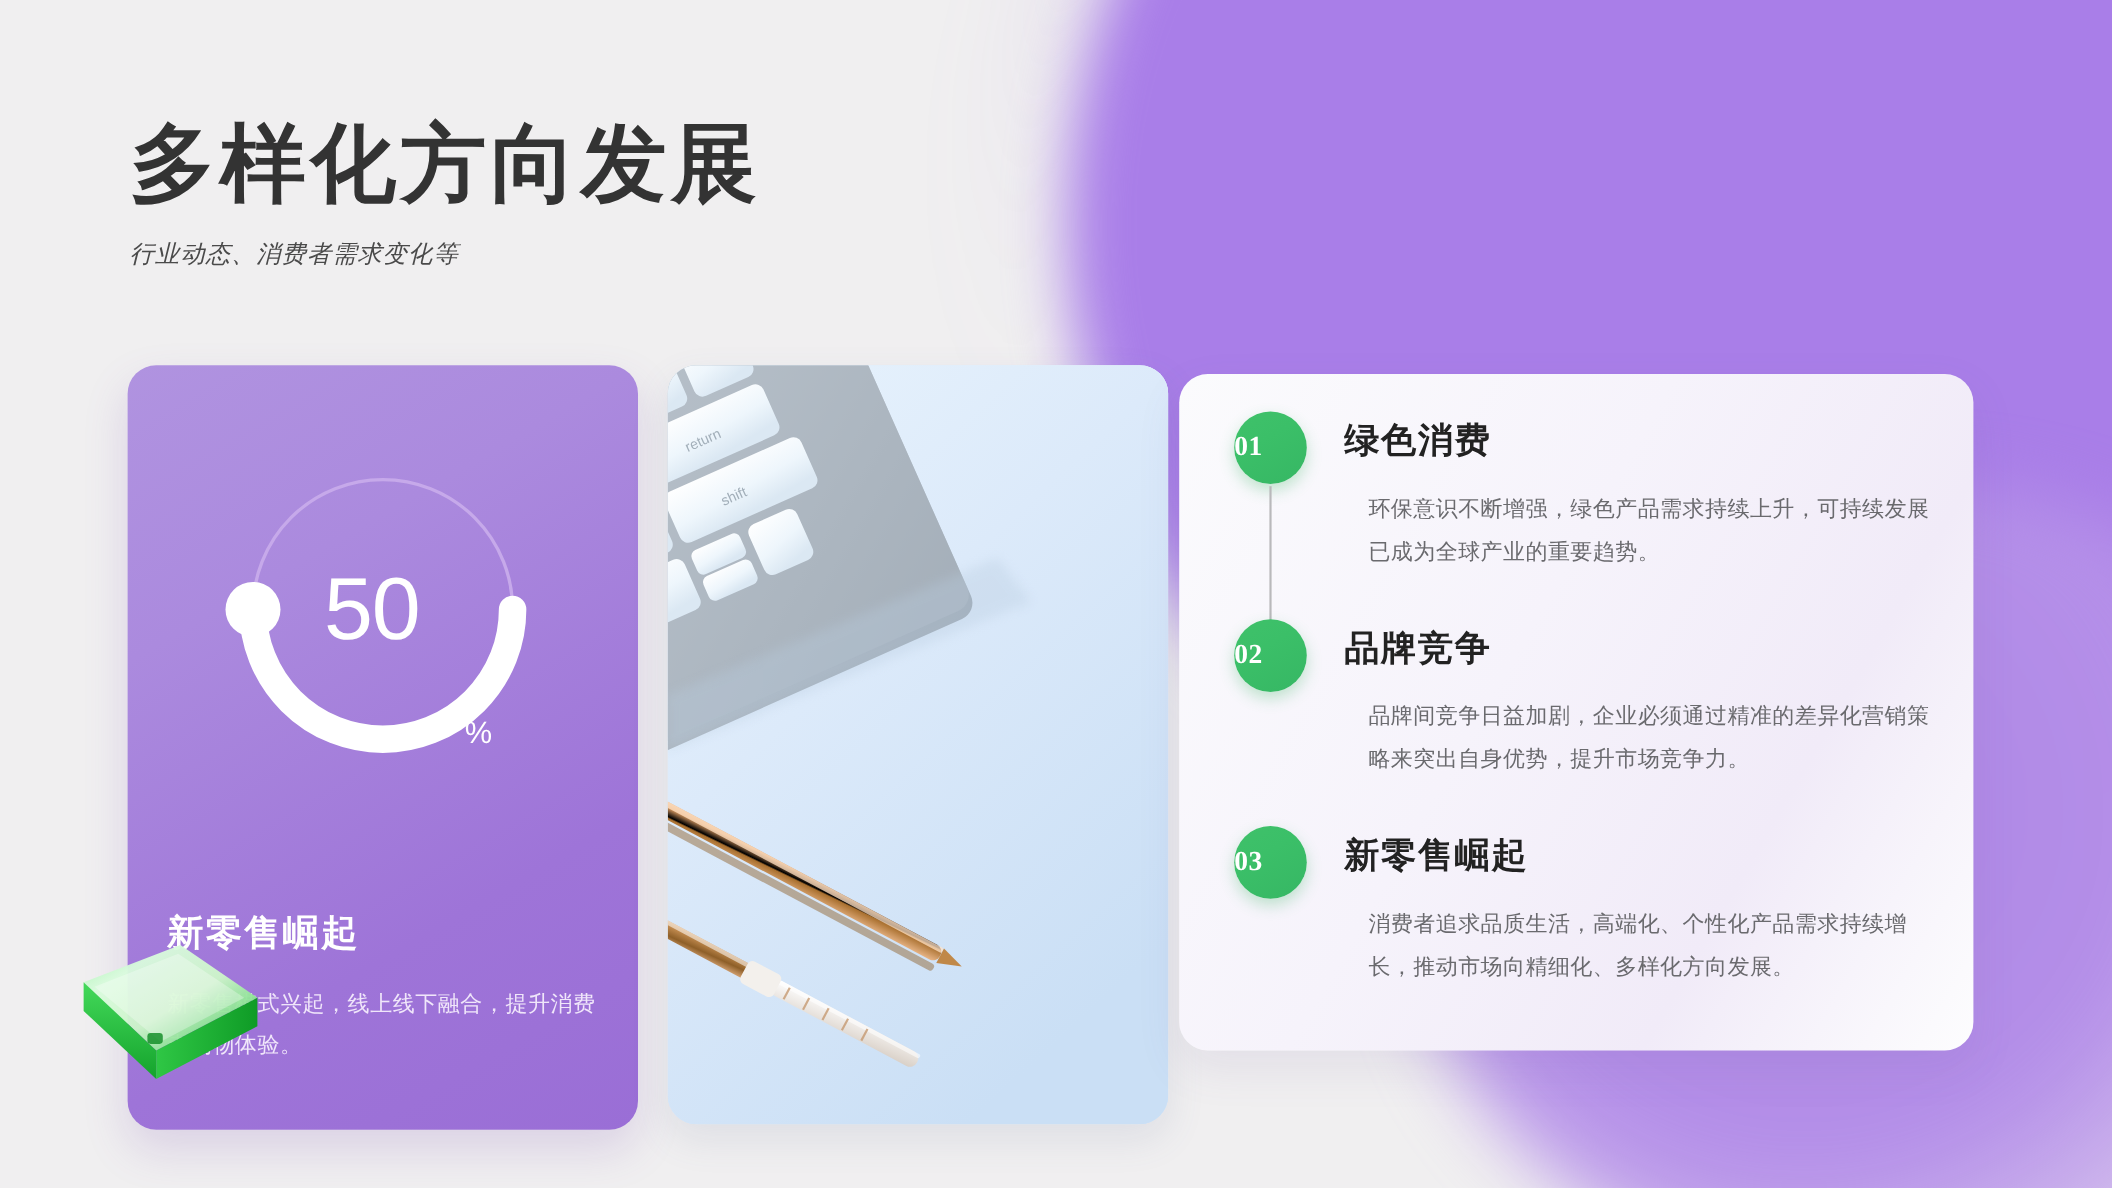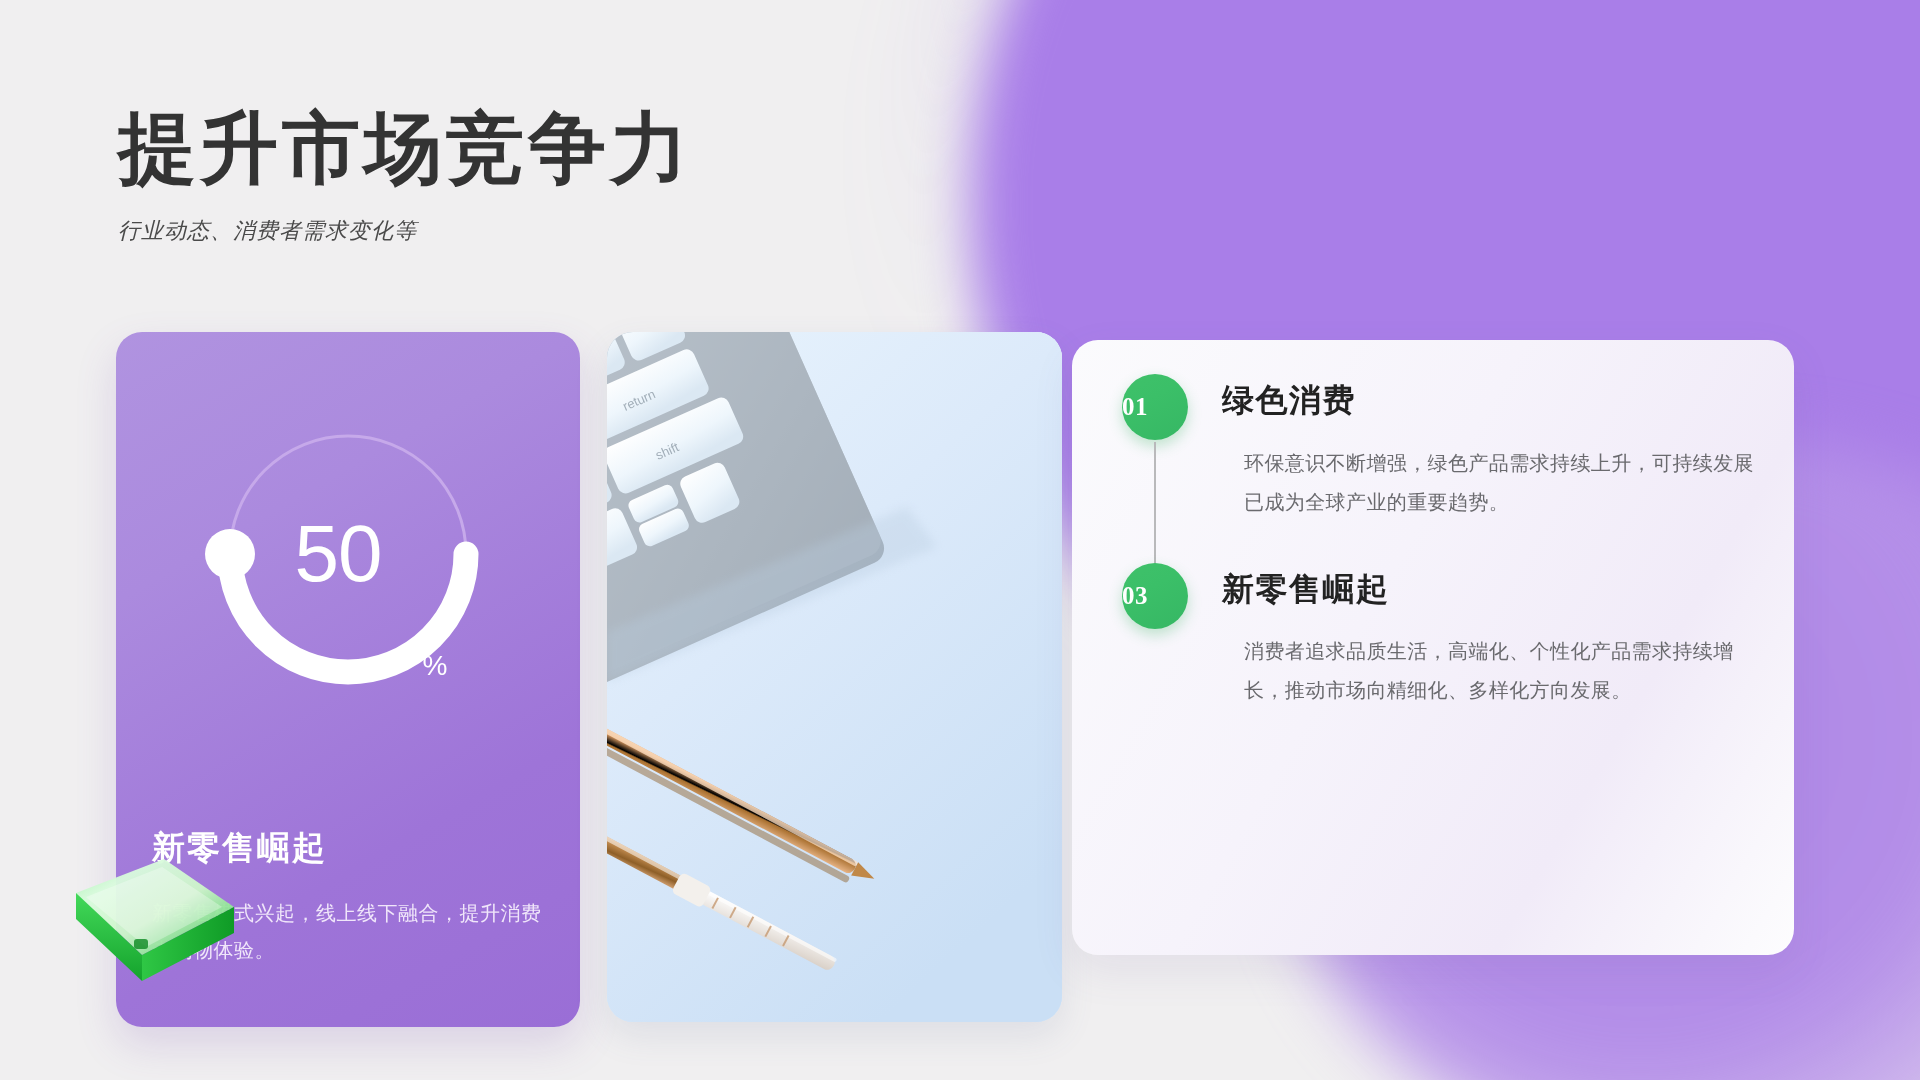--- a/index.html
+++ b/index.html
@@ -167,21 +167,21 @@
 
 <div id="slide">
 
   <div class="blob-wrap">
     <div class="blob-soft"></div>
     <div class="blob-core"></div>
   </div>
   <div class="blob-tail"></div>
 
   <div class="header">
-    <div class="slide-title">提升市场竞争力</div>
+    <div class="slide-title">多样化方向发展</div>
     <div class="slide-subtitle">行业动态、消费者需求变化等</div>
   </div>
 
   <div class="purple-card">
 
     <div class="gauge">
       <svg viewBox="0 0 272 272">
         <circle cx="136" cy="136" r="118" fill="none" stroke="#c6a9ea" stroke-width="3"></circle>
         <path d="M 18 136 A 118 118 0 0 1 254 136" fill="none" stroke="#ffffff" stroke-width="25" stroke-linecap="round" transform="rotate(180 136 136)"></path>
         <circle cx="18" cy="136" r="25" fill="#ffffff"></circle>
@@ -359,20 +359,27 @@
 
       <div class="item">
         <div class="badge">
           <span>01</span>
         </div>
         <div class="connector"></div>
         <div class="item-title">绿色消费</div>
         <div class="item-desc">环保意识不断增强，绿色产品需求持续上升，可持续发展已成为全球产业的重要趋势。</div>
       </div>
 
+      <div class="item">
+        <div class="badge">
+          <span>02</span>
+        </div>
+        <div class="item-title">品牌竞争</div>
+        <div class="item-desc">品牌间竞争日益加剧，企业必须通过精准的差异化营销策略来突出自身优势，提升市场竞争力。</div>
+      </div>
 
       <div class="item">
         <div class="badge">
           <span>03</span>
         </div>
         <div class="item-title">新零售崛起</div>
         <div class="item-desc">消费者追求品质生活，高端化、个性化产品需求持续增长，推动市场向精细化、多样化方向发展。</div>
       </div>
 
     </div>

